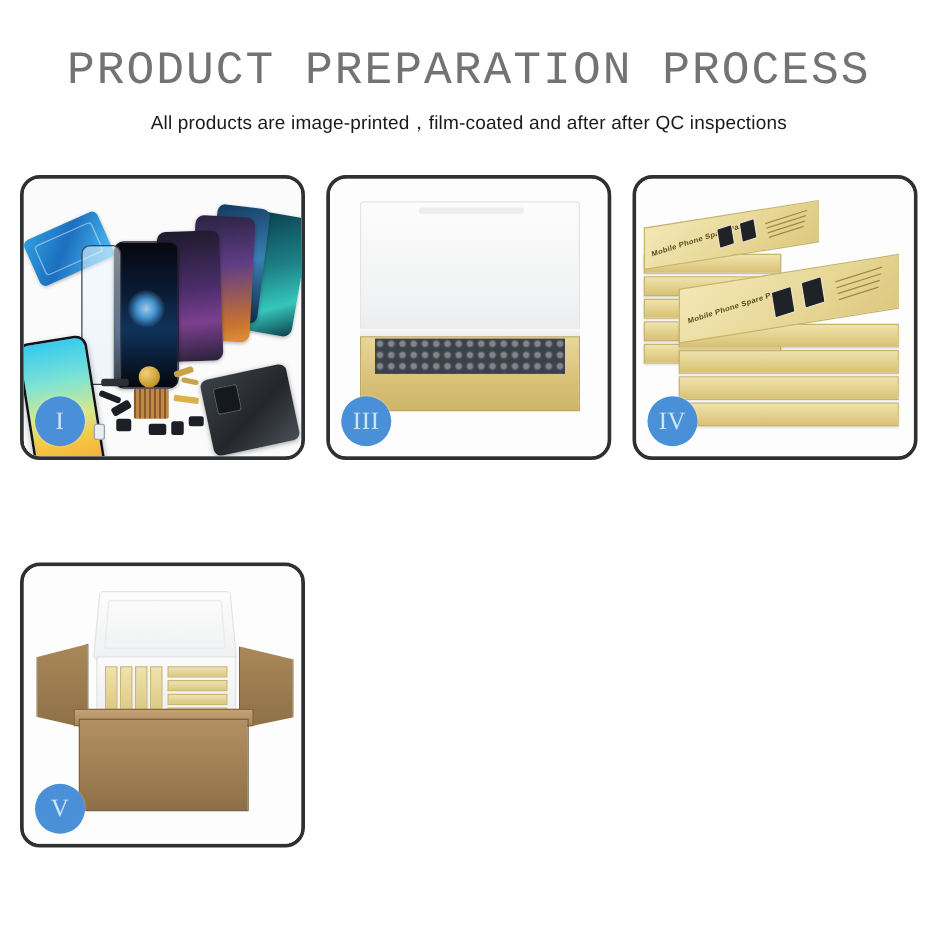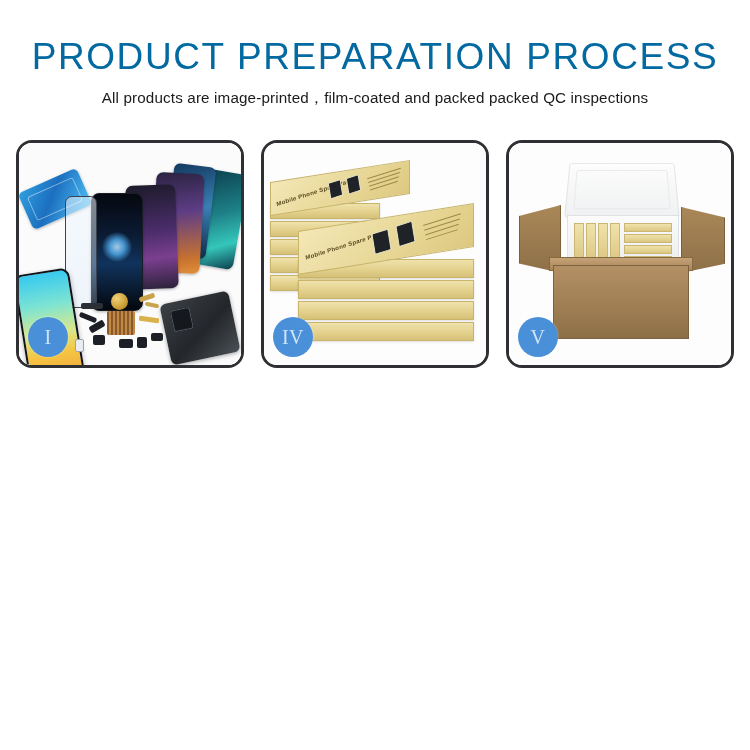--- a/index.html
+++ b/index.html
@@ -22,25 +22,25 @@
   
   .header {
     position: absolute;
     top: 38px;
     left: 0;
     width: 750px;
     text-align: center;
   }
 
   .title {
-    font-family: Liberation Sans, sans-serif;
+    font-family: Liberation Mono, monospace;
     font-size: 37px;
     font-weight: 400;
     letter-spacing: 1.6px;
-    color: #0369a1;
+    color: #737373;
     line-height: 1.05;
     white-space: nowrap;
   }
 
   .subtitle {
     margin-top: 11px;
     font-family: "Liberation Sans", sans-serif;
     font-size: 15.2px;
     font-weight: 400;
     letter-spacing: 0.15px;
@@ -327,21 +327,21 @@
     position:absolute; background:#b2936b; border:1px solid #9a7d55;
   }
 </style>
 </head>
 <body>
 
 <div class="page">
 
   <div class="header">
     <div class="title">PRODUCT PREPARATION PROCESS</div>
-    <div class="subtitle">All products are image-printed，film-coated and packed packed QC inspections</div>
+    <div class="subtitle">All products are image-printed，film-coated and after after QC inspections</div>
   </div>
 
   <div class="grid">
 
     <div class="panel">
       <div class="panel-stage">
         <div class="p1-bg"></div>
 
         <div class="blue-film"></div>
 
@@ -368,20 +368,29 @@
         <div class="part chip" style="left:118px; top:194px; width:10px; height:11px;"></div>
         <div class="part chip" style="left:132px; top:190px; width:12px; height:8px;"></div>
         <div class="part" style="left:56px;  top:196px; width:9px;  height:13px; background:#e9edf1; border:1px solid #9aa3ad;"></div>
         <div class="part chip" style="left:60px;  top:172px; width:18px; height:5px; transform:rotate(22deg);"></div>
 
         <div class="badge">I</div>
       </div>
     </div>
 
 
+    <div class="panel">
+      <div class="panel-stage">
+        <div class="foam-lid"></div>
+        <div class="tray-lip"></div>
+        <div class="kraft-tray"></div>
+        <div class="tray-inner"></div>
+        <div class="badge">III</div>
+      </div>
+    </div>
 
     <div class="panel">
       <div class="panel-stage">
         <div class="stack">
 
           <div class="kbox" style="left:0px;   top:44px;  width:110px; height:16px;"></div>
           <div class="kbox" style="left:0px;   top:62px;  width:110px; height:16px;"></div>
           <div class="kbox" style="left:0px;   top:80px;  width:110px; height:16px;"></div>
           <div class="kbox" style="left:0px;   top:98px;  width:110px; height:16px;"></div>
           <div class="kbox" style="left:0px;   top:116px; width:110px; height:16px;"></div>

